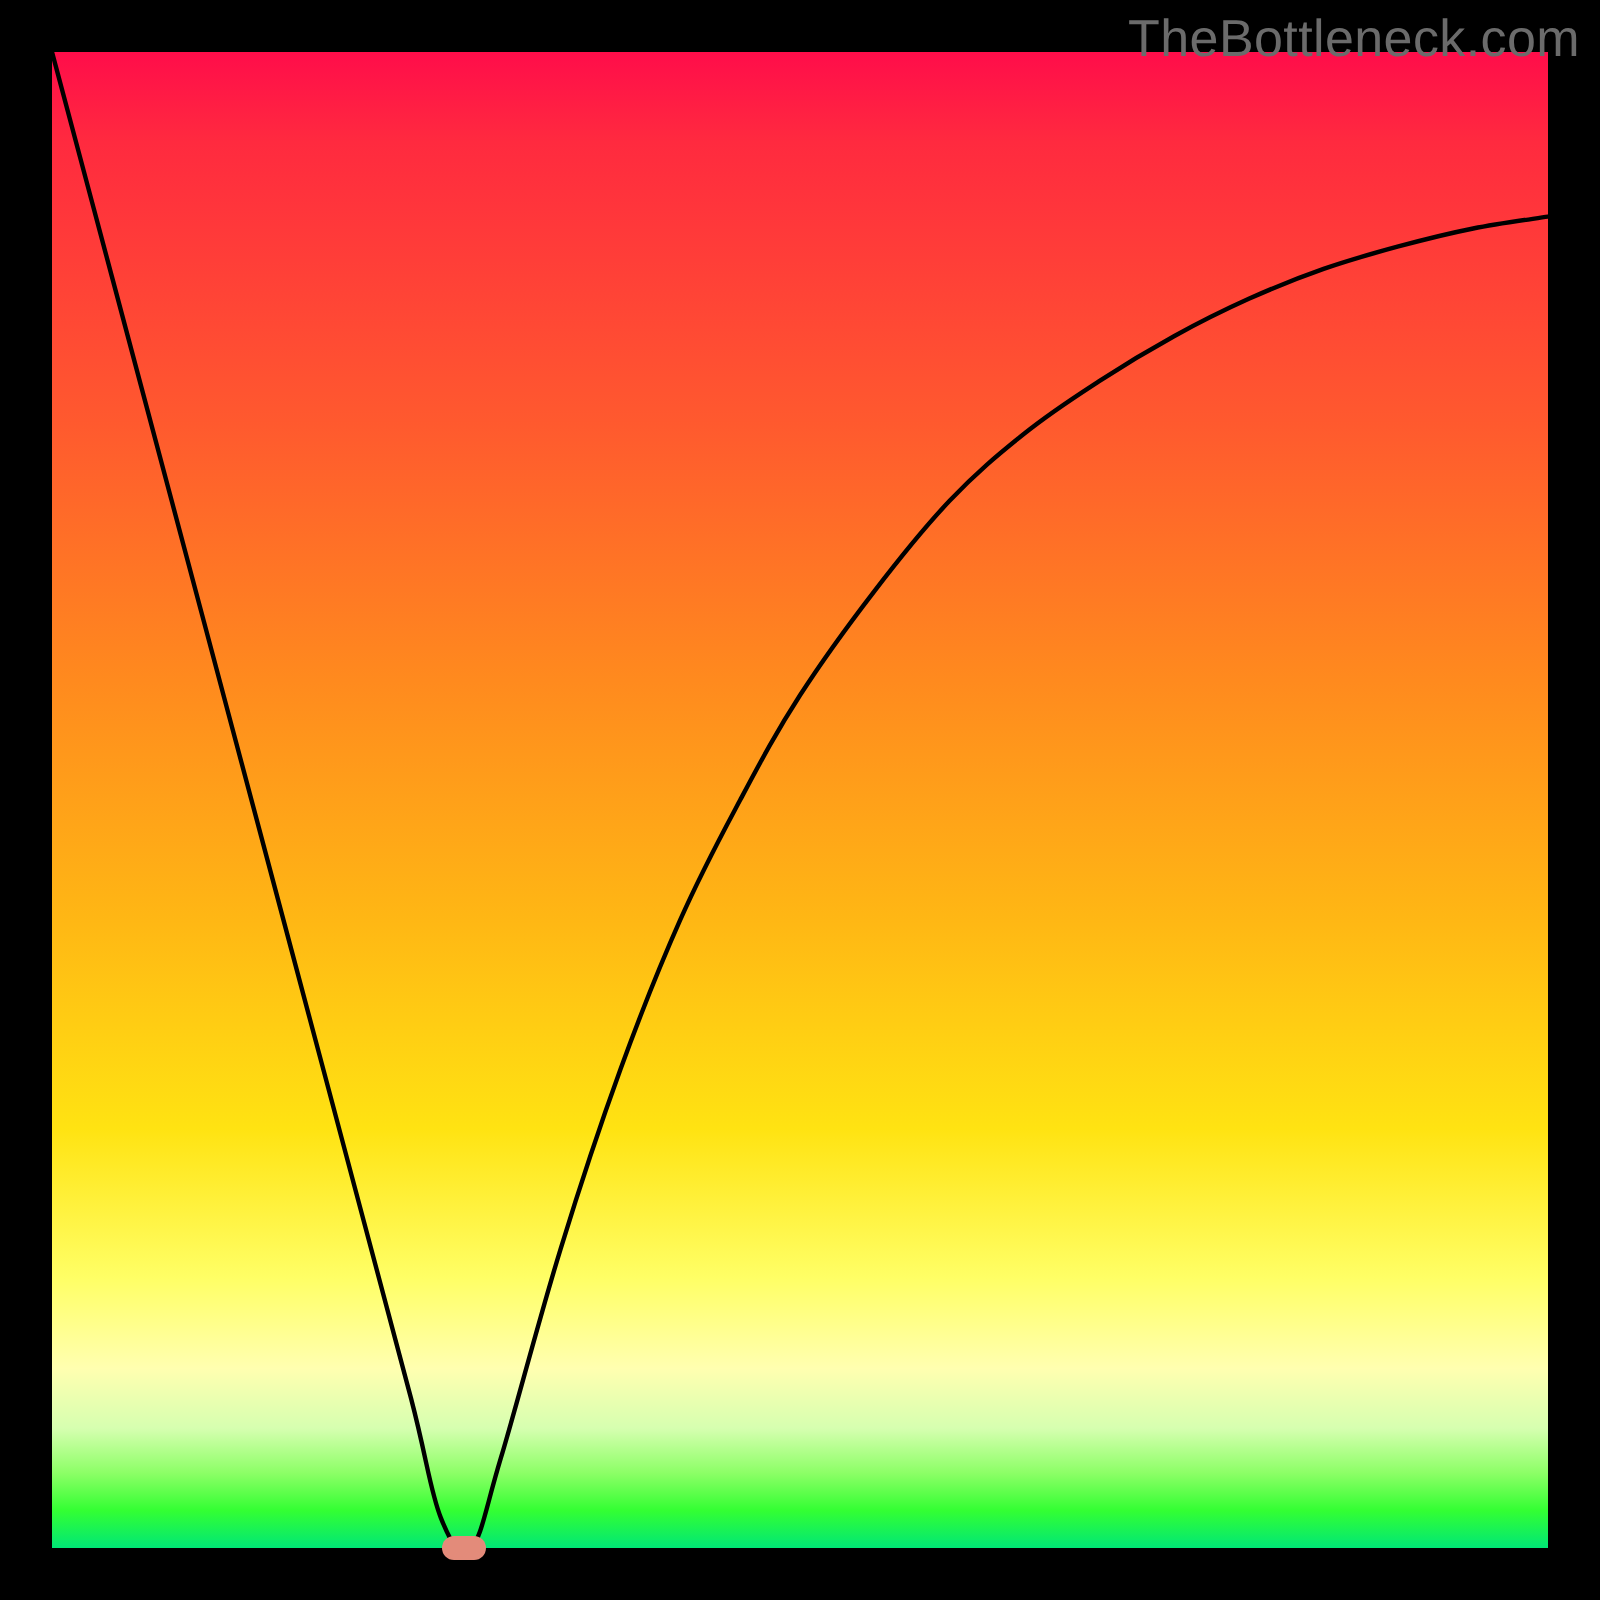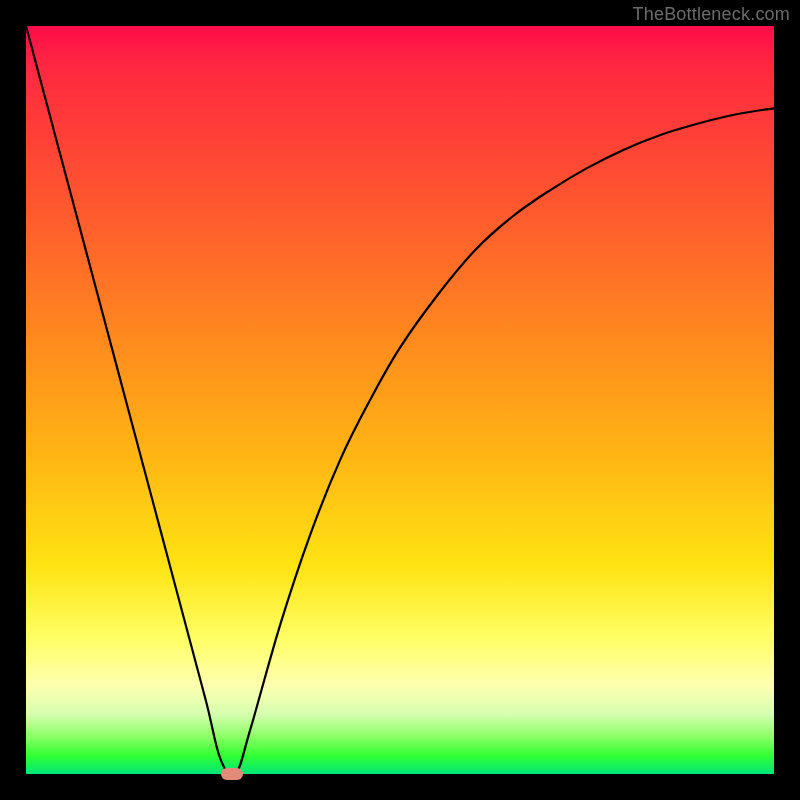--- a/index.html
+++ b/index.html
@@ -48,21 +48,21 @@
     top: 0;
     width: 748px;
     height: 748px;
     pointer-events: none;
   }
   .watermark {
     position: absolute;
     top: 4px;
     right: 10px;
     color: #6b6b6b;
-    font-size: 18px;
+    font-size: 26px;
     font-weight: 500;
     letter-spacing: 0.2px;
     user-select: none;
   }
   .min-marker {
     position: absolute;
     width: 22px;
     height: 12px;
     background: #e38b7a;
     border-radius: 6px;

